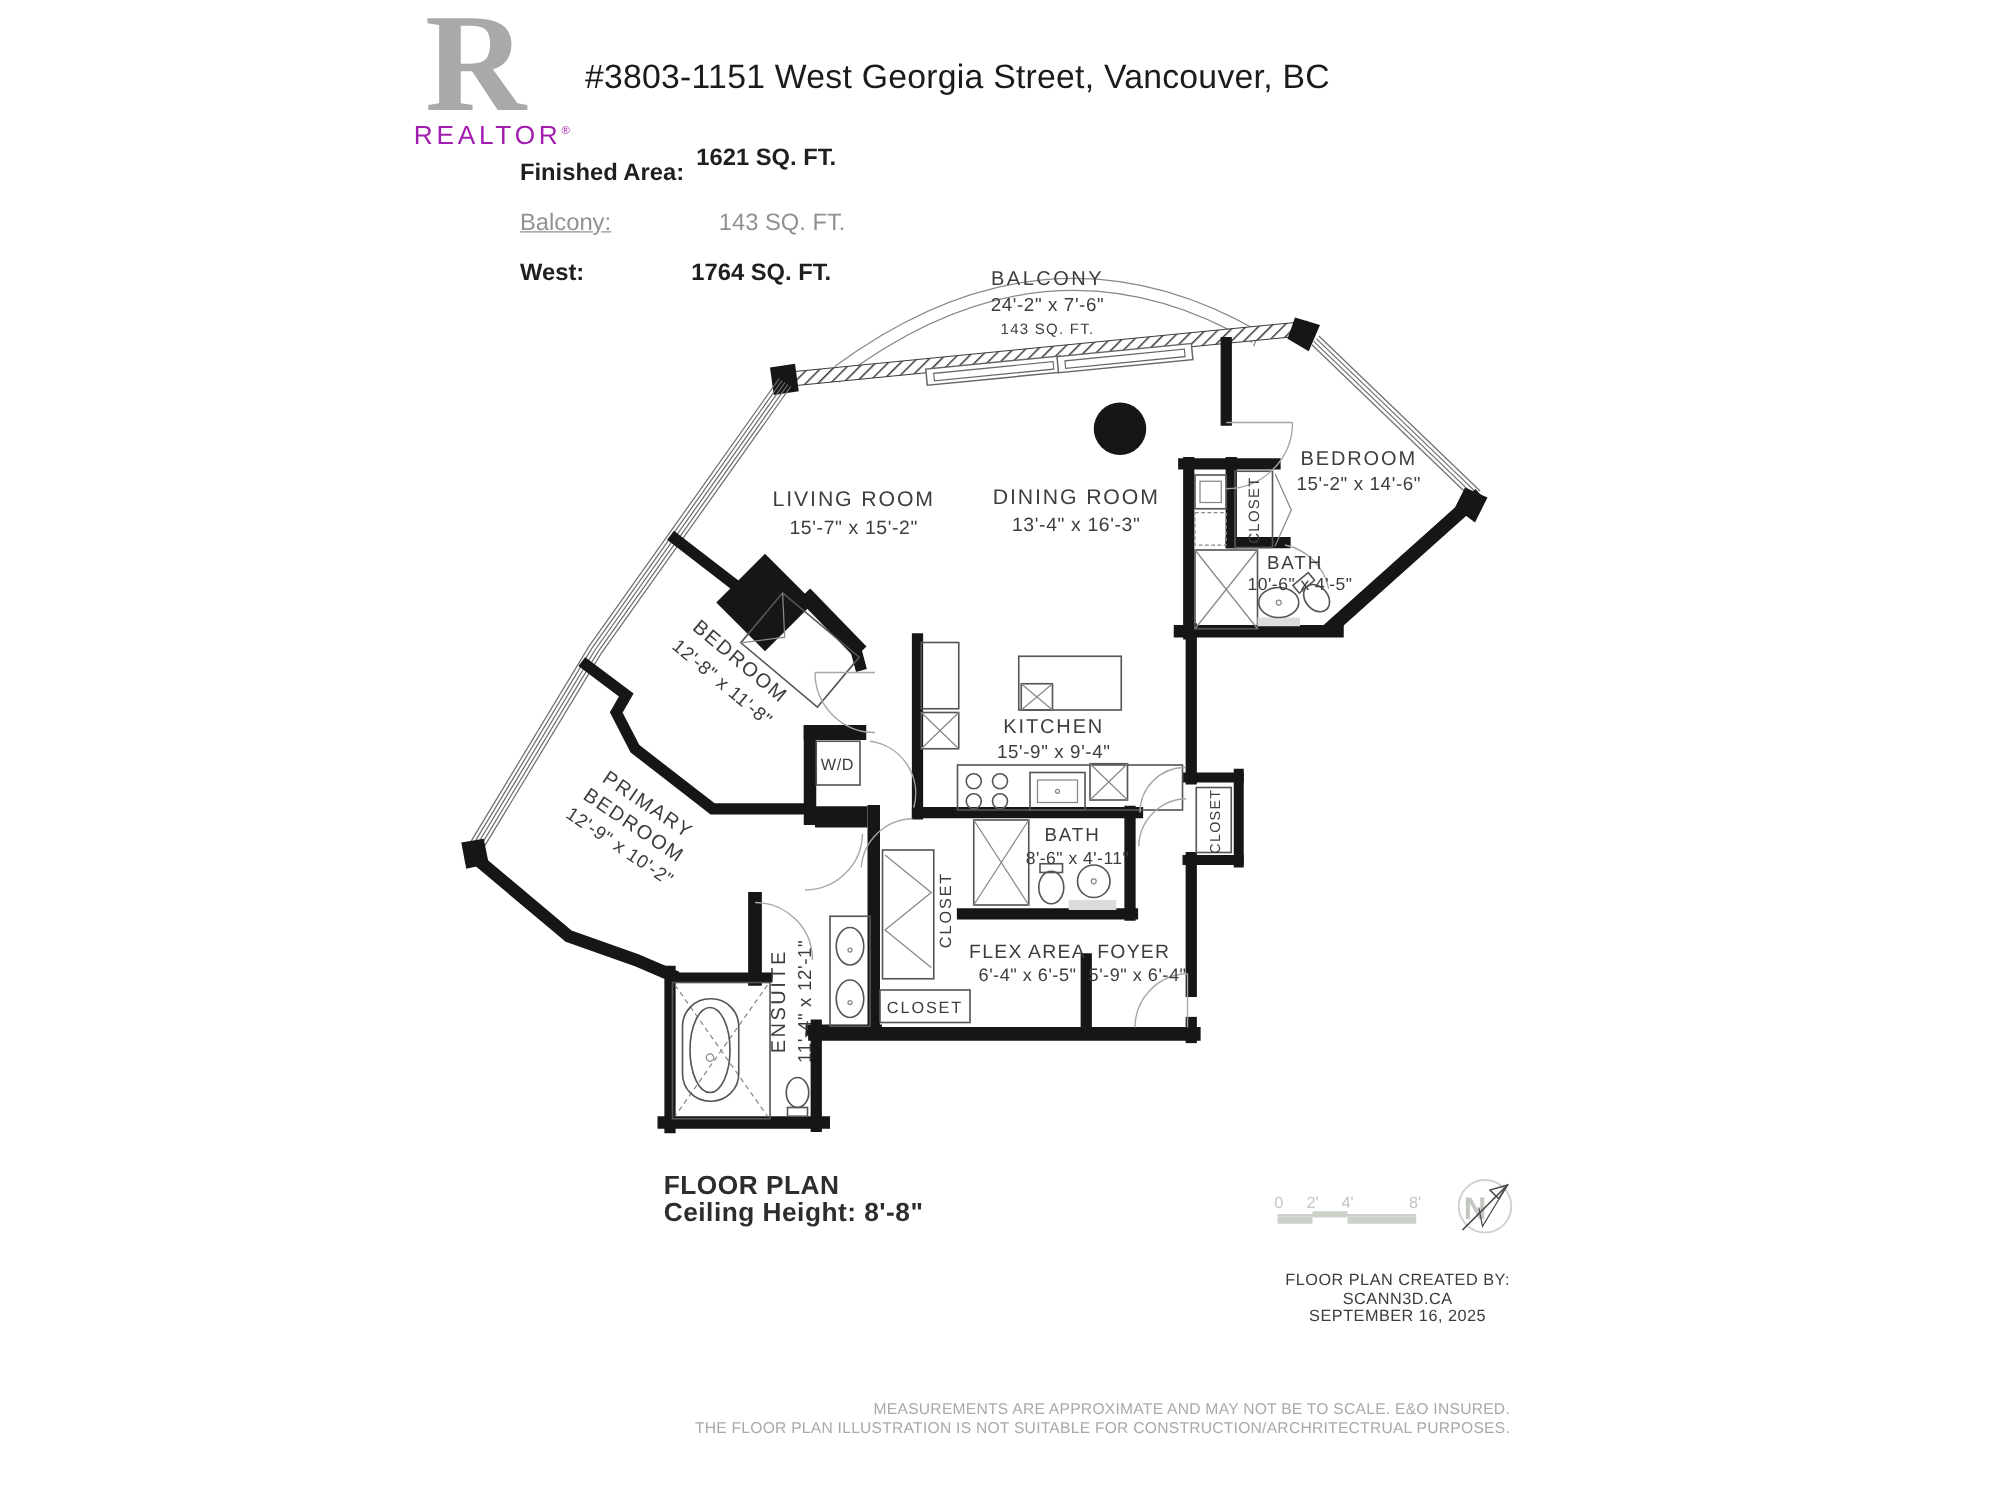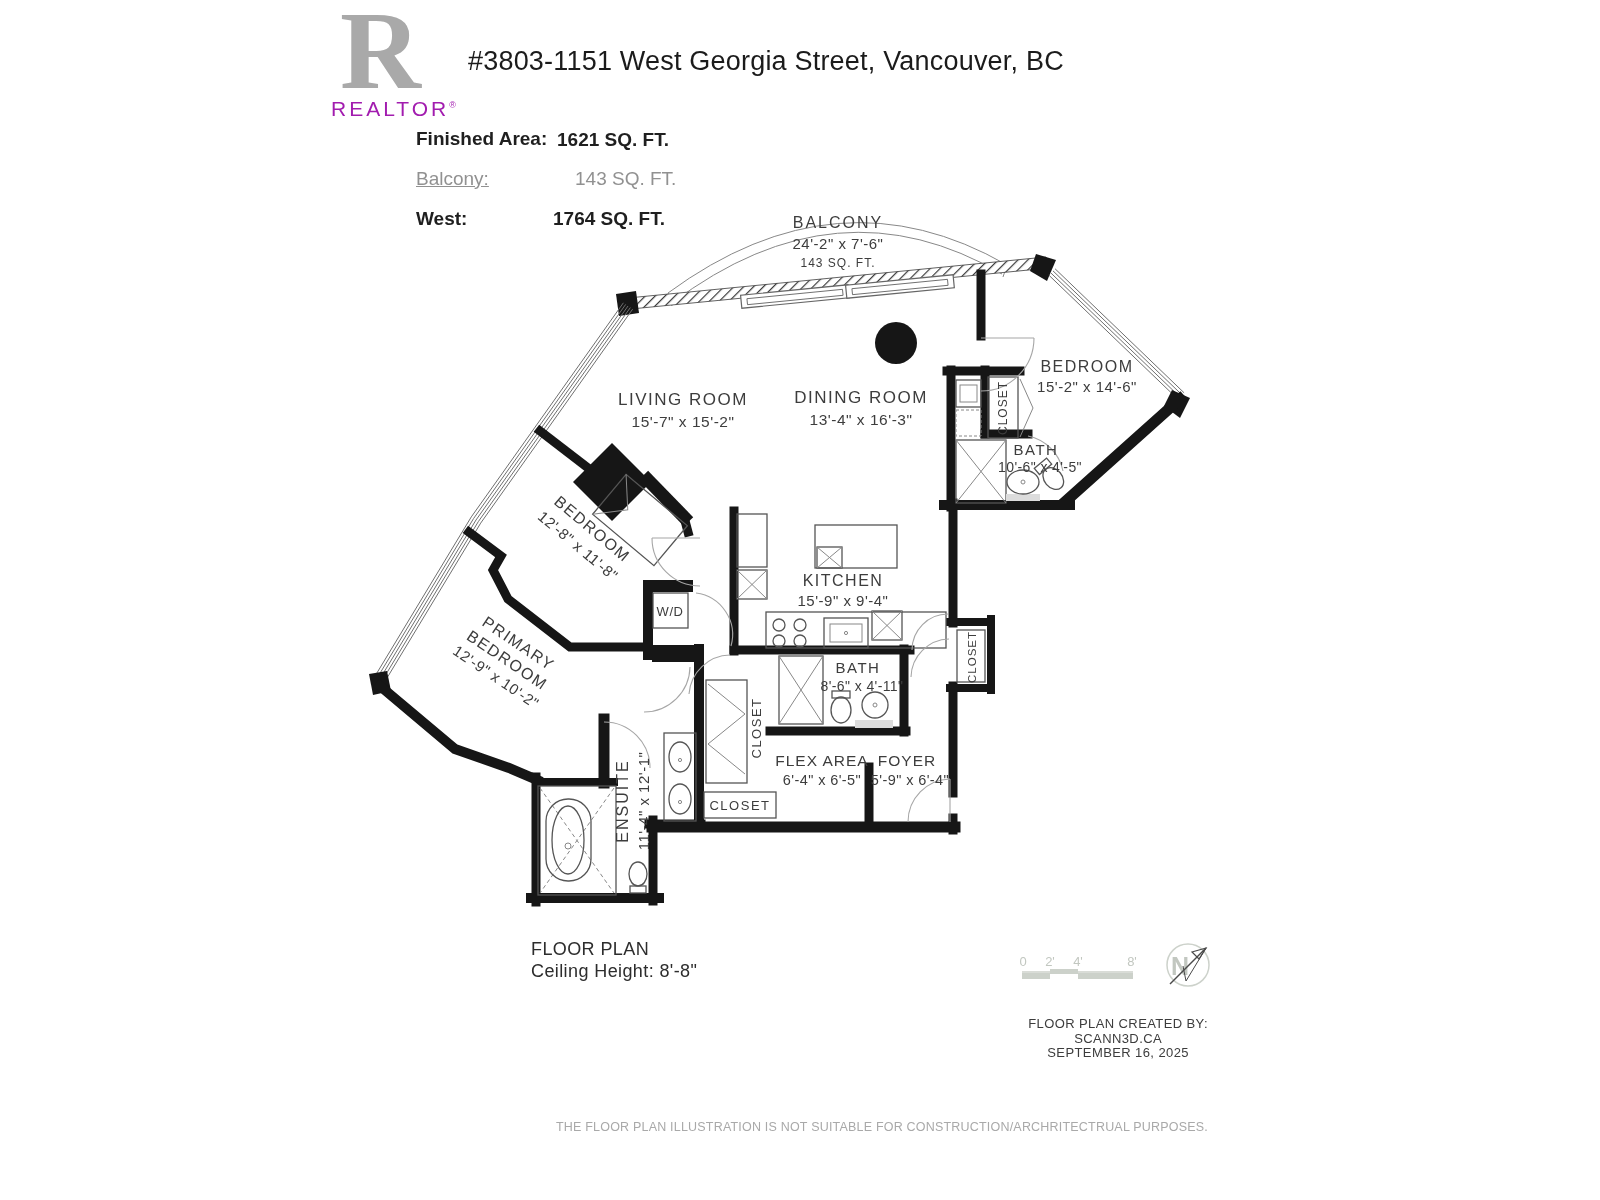--- a/index.html
+++ b/index.html
@@ -9,21 +9,21 @@
   }
   
   .logo-r{position:absolute;left:338px;top:2px;width:90px;height:96px;}
   .logo-word{position:absolute;left:331px;top:97px;font-size:21px;letter-spacing:3px;color:#a21caf;font-family:"Liberation Sans",sans-serif;}
   .logo-word sup{font-size:9px;letter-spacing:0;}
   .page-title{position:absolute;left:468px;top:46px;font-size:27px;font-weight:normal;color:#1b1b1b;letter-spacing:.2px;white-space:nowrap;}
   .area-lab{position:absolute;font-size:19px;color:#1f1f1f;font-weight:bold;white-space:nowrap;}
   .area-val{position:absolute;font-size:19px;color:#1f1f1f;font-weight:bold;white-space:nowrap;}
   .muted{color:#919191;font-weight:normal;}
   
-  .caption{position:absolute;left:531px;top:938px;font-size:18px;font-weight:400;color:#2d2d2d;line-height:22px;letter-spacing:.4px;}
+  .caption{position:absolute;left:531px;top:938px;font-size:21px;font-weight:700;color:#2d2d2d;line-height:22px;letter-spacing:.4px;}
   .credits{position:absolute;right:392px;top:1017px;text-align:center;font-size:13px;color:#3c3c3c;line-height:14.5px;letter-spacing:.4px;}
   .disclaimer{position:absolute;right:392px;top:1120px;text-align:right;font-size:12.5px;color:#a9a9a9;line-height:14.5px;letter-spacing:.2px;}
   
   svg.plan{position:absolute;left:0;top:0;}
   svg text{font-family:"Liberation Sans","DejaVu Sans",sans-serif;fill:#3d3d3d;}
   .wall{stroke:#161616;fill:none;stroke-linecap:square;}
   .thin{stroke:#555;stroke-width:1.3;fill:none;}
   .thin2{stroke:#888;stroke-width:1;fill:none;}
   .door{stroke:#a6a6a6;stroke-width:1.1;fill:none;}
   .win{stroke:#6f6f6f;stroke-width:1;fill:none;}
@@ -34,21 +34,21 @@
 <body>
 
 <svg class="logo-r" viewBox="0 0 90 96">
   <text x="2" y="86" style="font-family:'Liberation Serif','DejaVu Serif',serif;font-size:112px;font-weight:bold;fill:#a9a9a9;">R</text>
 </svg>
 <div class="logo-word"><span>REALTOR</span><sup>®</sup></div>
 
 <div class="page-title">#3803-1151 West Georgia Street, Vancouver, BC</div>
 
 <span class="area-lab" style="left:416px;top:128px;">Finished Area:</span>
-<span class="area-val" style="left:557px;top:129px;">1621 SQ. FT.</span>
+<span class="area-val" style="left:557px;top:116px;">1621 SQ. FT.</span>
 <span class="area-lab muted" style="left:416px;top:168px;text-decoration:underline;">Balcony:</span>
 <span class="area-val muted" style="left:575px;top:168px;">143 SQ. FT.</span>
 <span class="area-lab" style="left:416px;top:208px;">West:</span>
 <span class="area-val" style="left:553px;top:208px;">1764 SQ. FT.</span>
 
 <svg class="plan" width="1600" height="1200" viewBox="0 0 1600 1200">
   <defs>
     <pattern id="hatch" width="7" height="7" patternUnits="userSpaceOnUse" patternTransform="rotate(45)">
       <rect width="7" height="7" fill="#ffffff"></rect>
       <line x1="0" y1="0" x2="0" y2="7" stroke="#3a3a3a" stroke-width="2.4"></line>
@@ -317,14 +317,15 @@
   <div>Ceiling Height: 8'-8"</div>
 </div>
 
 <div class="credits">
   <div>FLOOR PLAN CREATED BY:</div>
   <div>SCANN3D.CA</div>
   <div>SEPTEMBER 16, 2025</div>
 </div>
 
 <div class="disclaimer">
+  <div>MEASUREMENTS ARE APPROXIMATE AND MAY NOT BE TO SCALE. E&amp;O INSURED.</div>
   <div>THE FLOOR PLAN ILLUSTRATION IS NOT SUITABLE FOR CONSTRUCTION/ARCHRITECTRUAL PURPOSES.</div>
 </div>
 
 </body></html>

